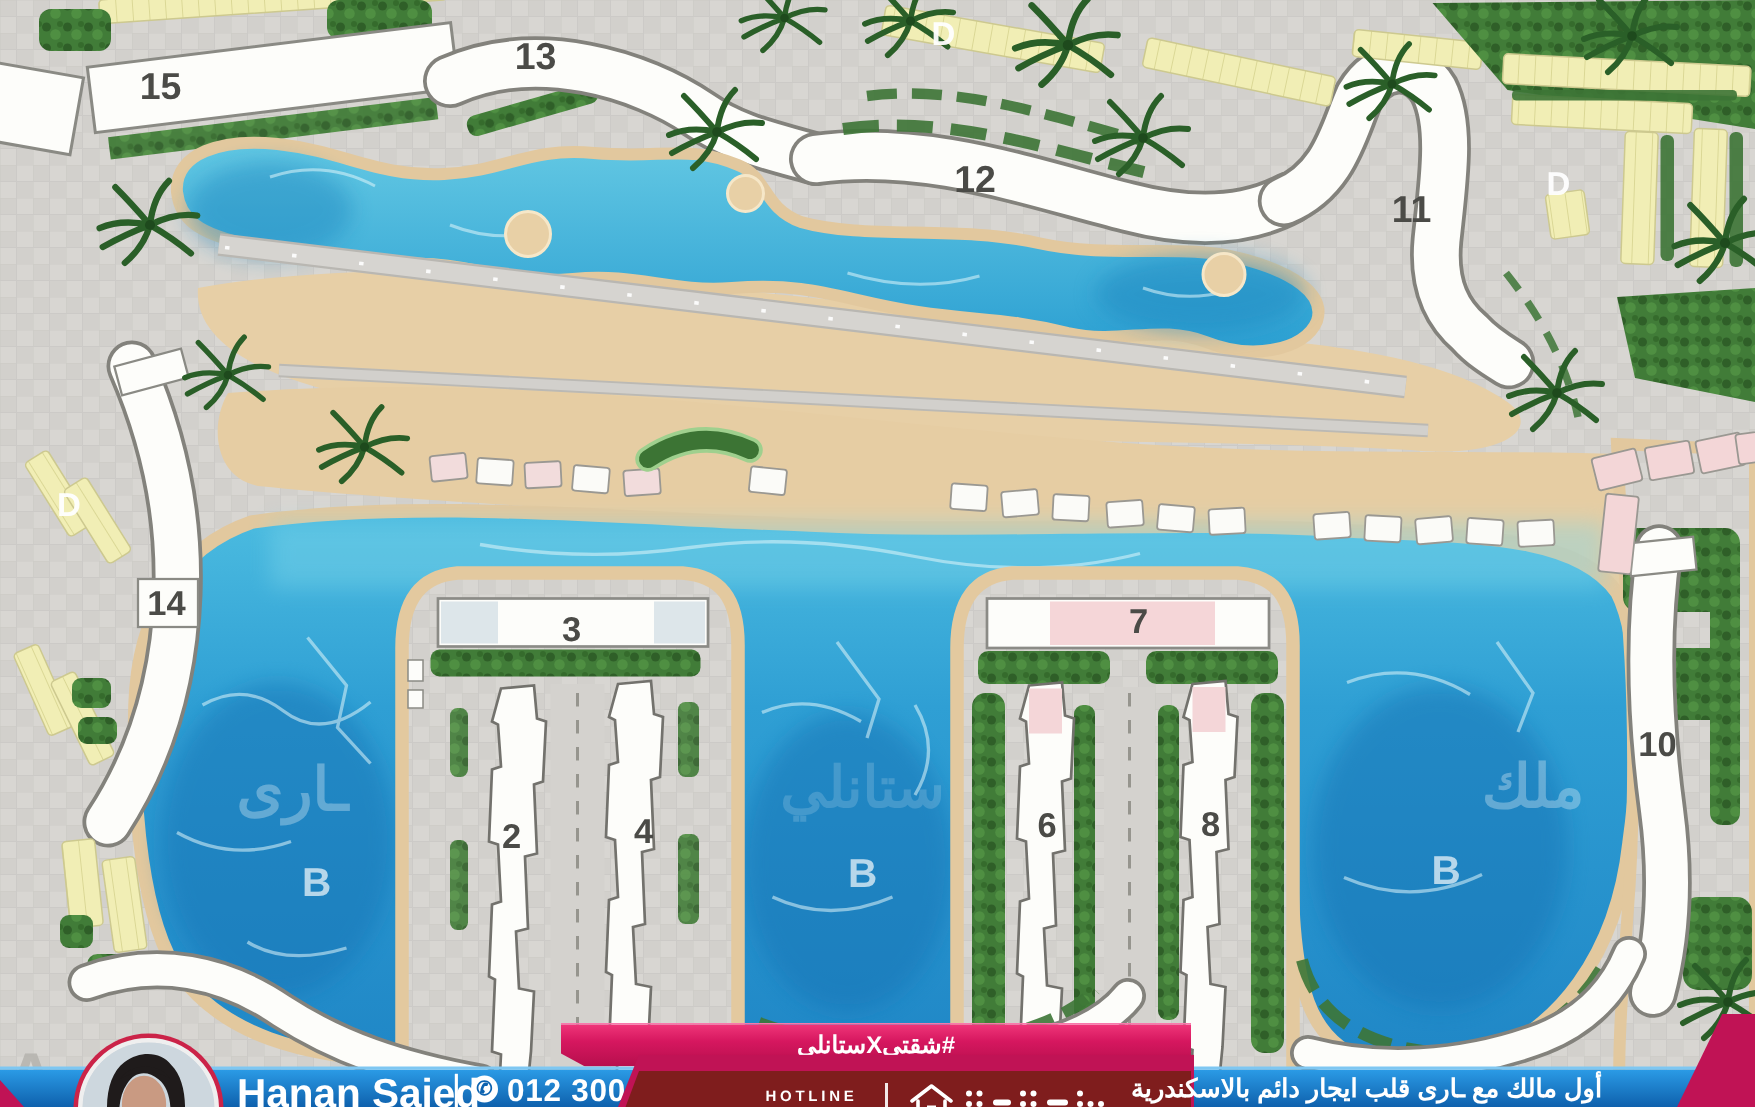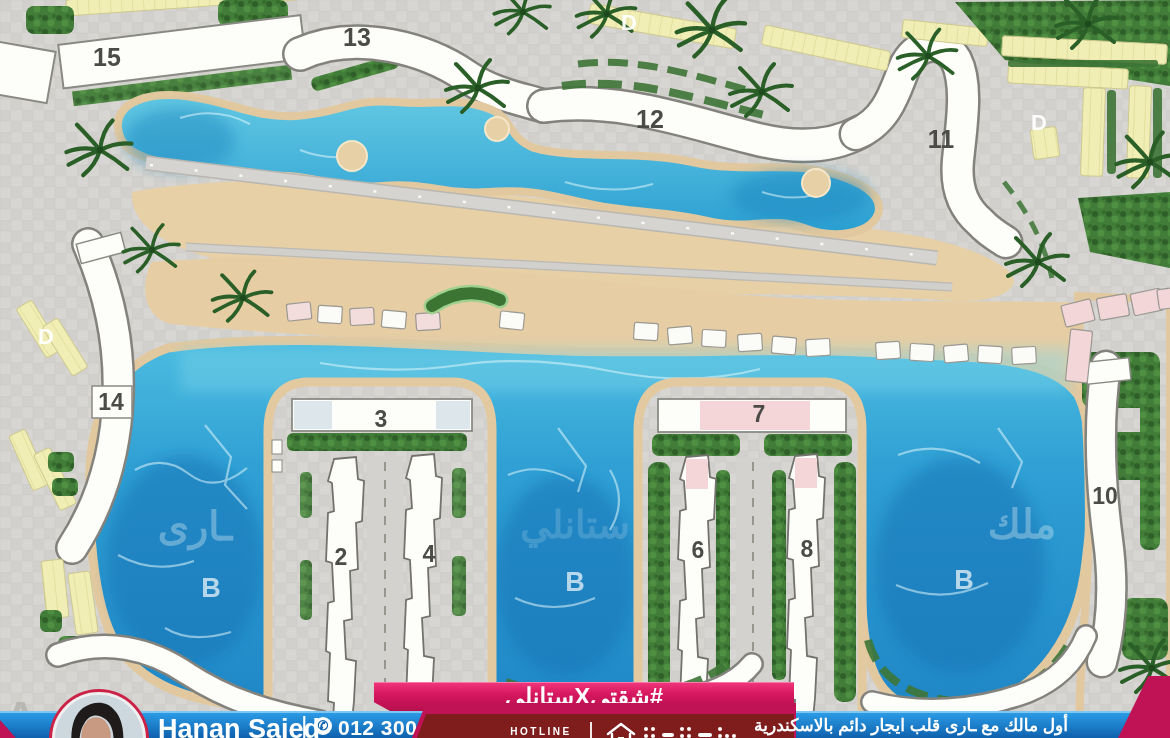--- a/index.html
+++ b/index.html
@@ -11,21 +11,21 @@
   .lbl-w{fill:#ffffff;font-size:22px;font-weight:700;opacity:.95;}
   .lbl-pool{fill:#ffffff;opacity:.68;font-size:27px;font-weight:700;}
   .lbl-a{fill:#b7b5b0;font-size:46px;font-weight:700;text-anchor:start;opacity:.9;}
   .wm{fill:#ffffff;font-weight:700;text-anchor:middle;}
   
   .ribbon{position:absolute;left:374px;top:682px;width:420px;height:28px;z-index:4;
           background:linear-gradient(180deg,#ef3579 0%,#d6175f 40%,#b60f4d 100%);
           border-top:1px solid #f878ac;
           clip-path:polygon(0 0,100% 0,100% 100%,16px 100%,0 70%);
           display:flex;align-items:center;justify-content:center;}
-  .ribbon span{color:#fff;font-size:24px;font-weight:700;direction:rtl;}
+  .ribbon span{color:#fff;font-size:16px;font-weight:700;direction:rtl;}
   .bar{position:absolute;left:0;top:711px;width:1170px;height:27px;z-index:3;
        background:linear-gradient(180deg,#2b9be6,#0c5ca8);border-top:2px solid #7ec7f2;}
   .avatar{position:absolute;left:52px;top:692px;width:88px;height:88px;border-radius:50%;
           border:3px solid #efefef;box-shadow:0 0 0 3px #cb2348;overflow:hidden;
           background:#cdd7de;z-index:6;}
   .name{position:absolute;left:158px;top:714px;font-size:27px;font-weight:800;color:#fff;
         white-space:nowrap;z-index:5;}
   .sep{position:absolute;left:301px;top:712px;font-size:25px;color:#fff;font-weight:400;z-index:5;}
   .ph-ic{position:absolute;left:314px;top:717px;width:18px;height:18px;border-radius:50%;
          background:#fff;color:#0d63b0;font-size:13px;line-height:18px;text-align:center;

